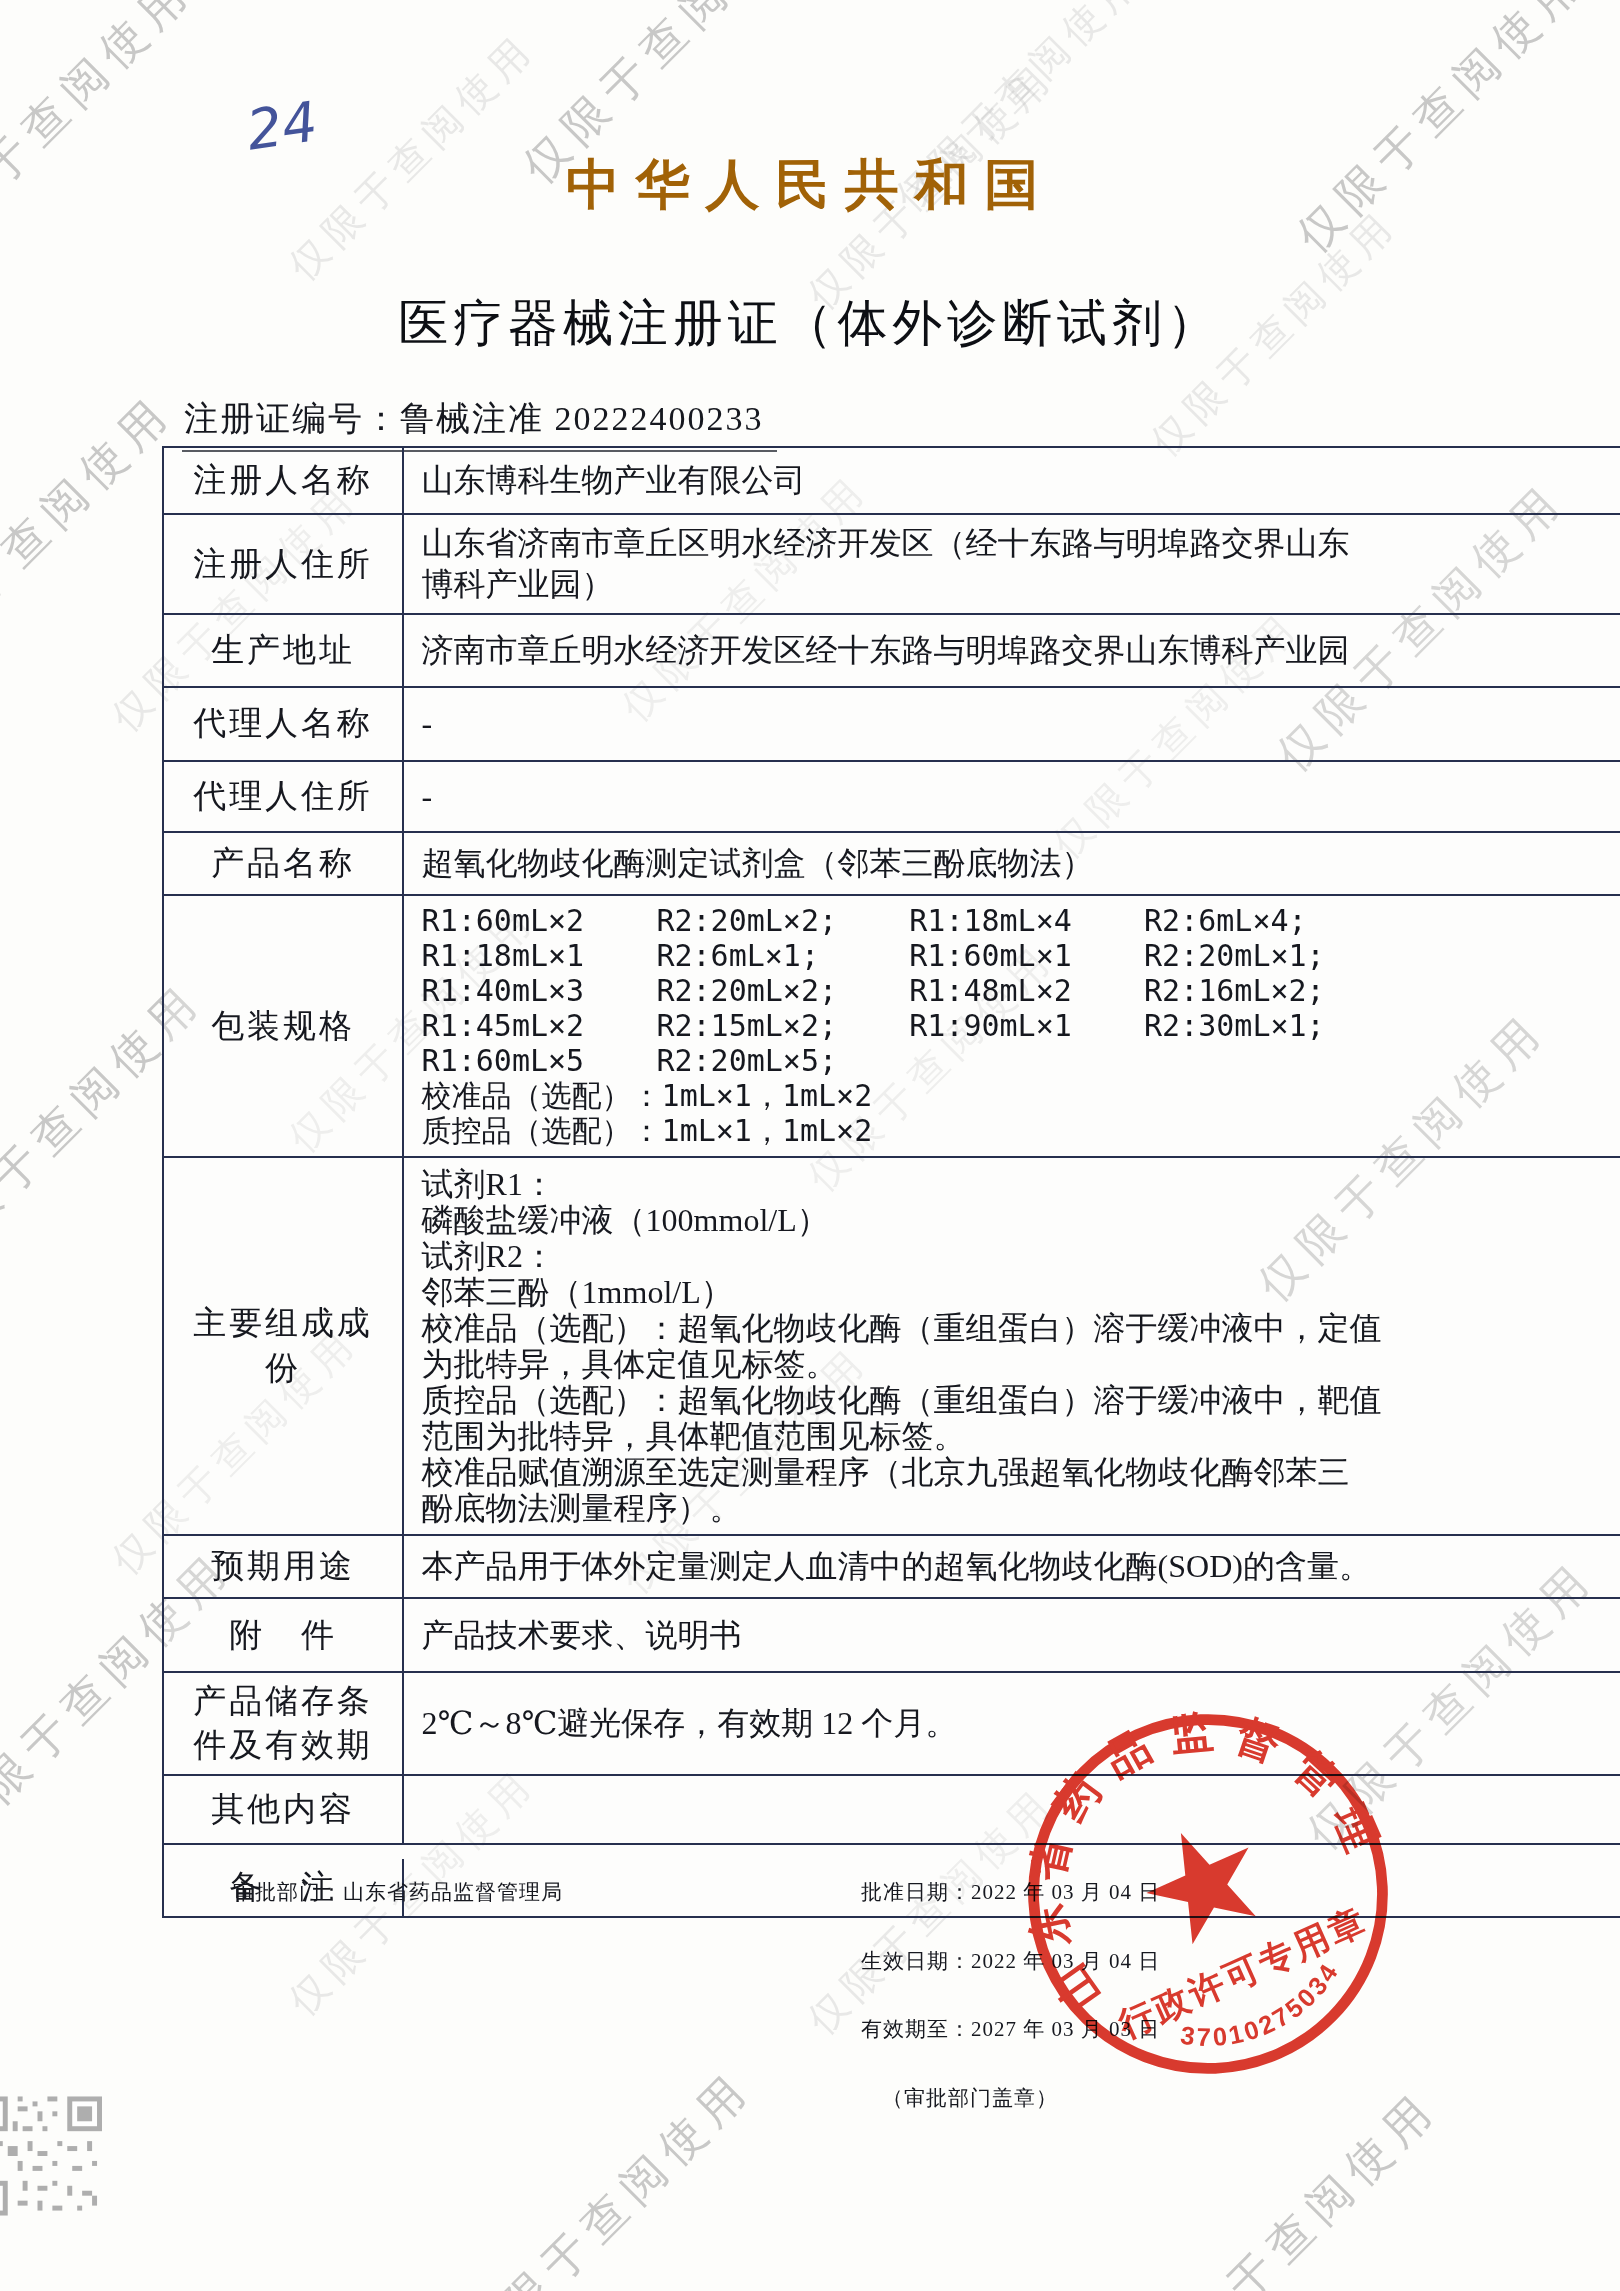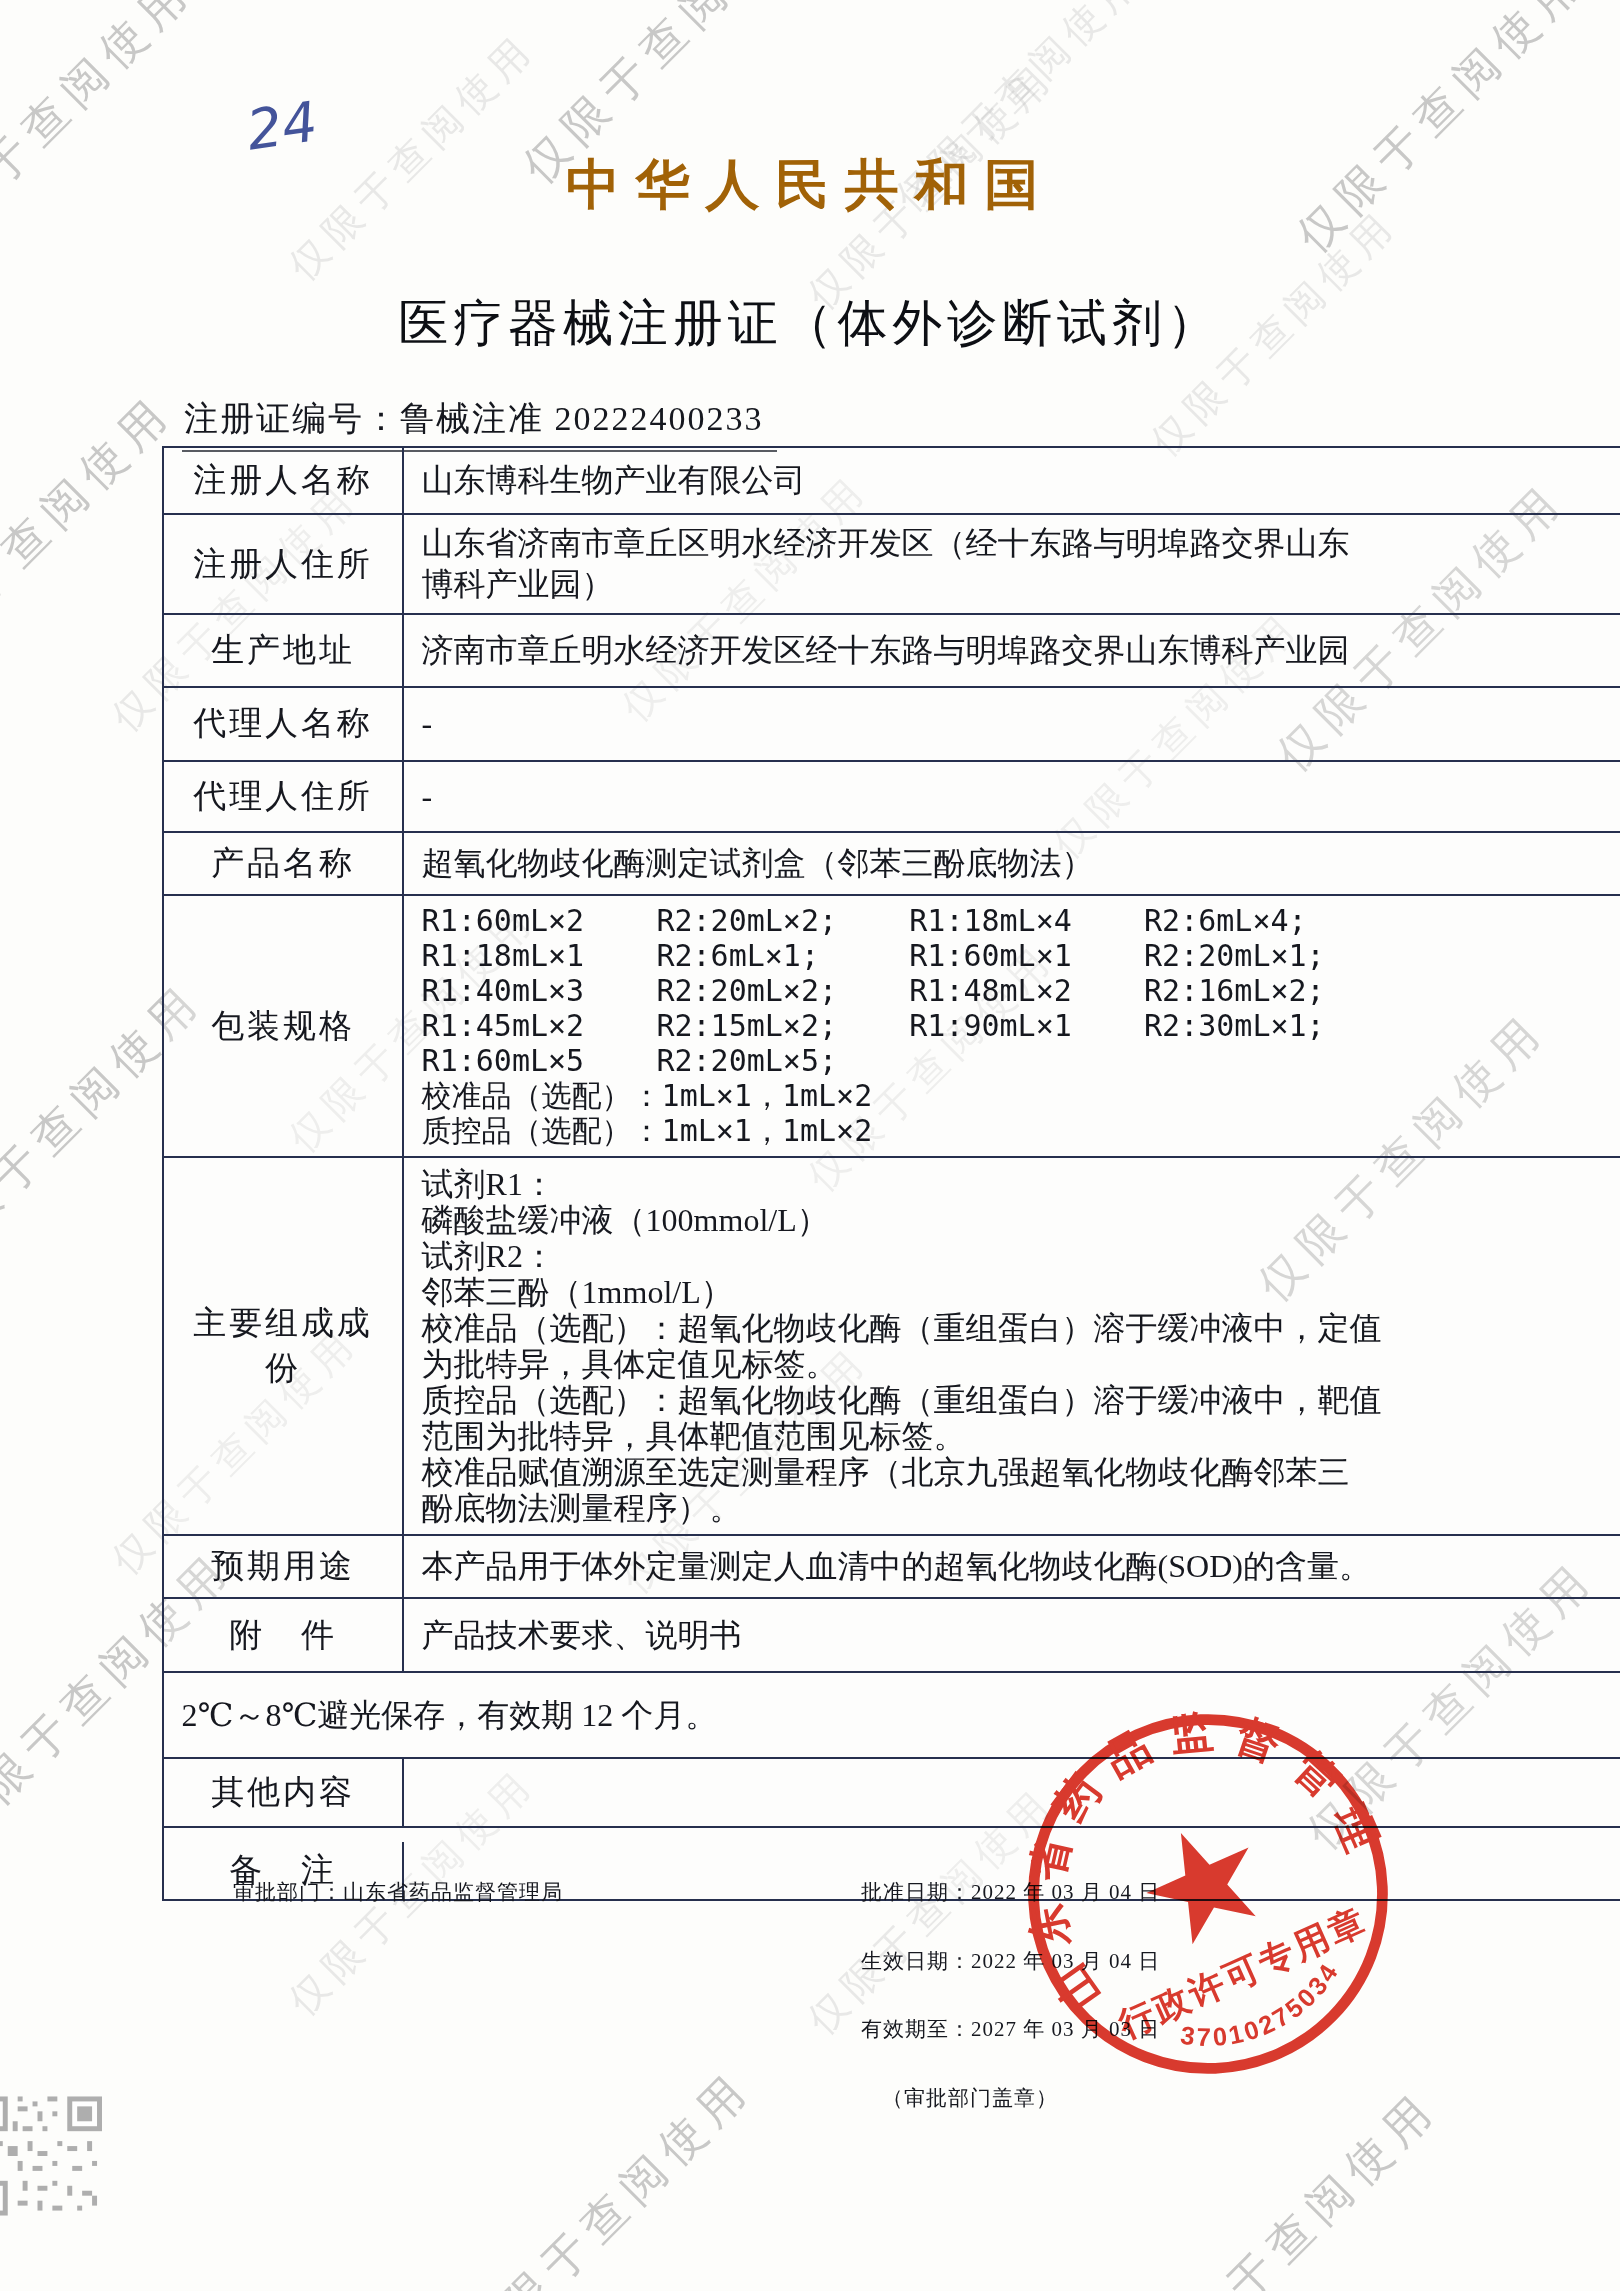--- a/index.html
+++ b/index.html
@@ -156,20 +156,21 @@
           <div>本产品用于体外定量测定人血清中的超氧化物歧化酶(SOD)的含量。</div>
         </div>
     </div>
     <div class="row" style="min-height:74px">
       <div class="lab">附　件</div>
       <div class="val">
           <div>产品技术要求、说明书</div>
         </div>
     </div>
     <div class="row" style="min-height:86px">
+      <div class="lab">产品储存条件及有效期</div>
       <div class="val">
           <div>2℃～8℃避光保存，有效期 12 个月。</div>
         </div>
     </div>
     <div class="row" style="min-height:69px">
       <div class="lab">其他内容</div>
       <div class="val">
           <div></div>
         </div>
     </div>

